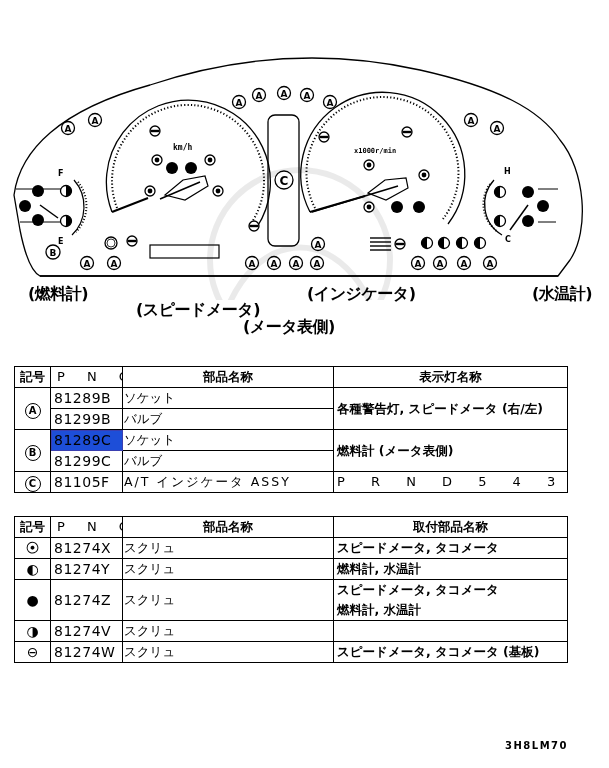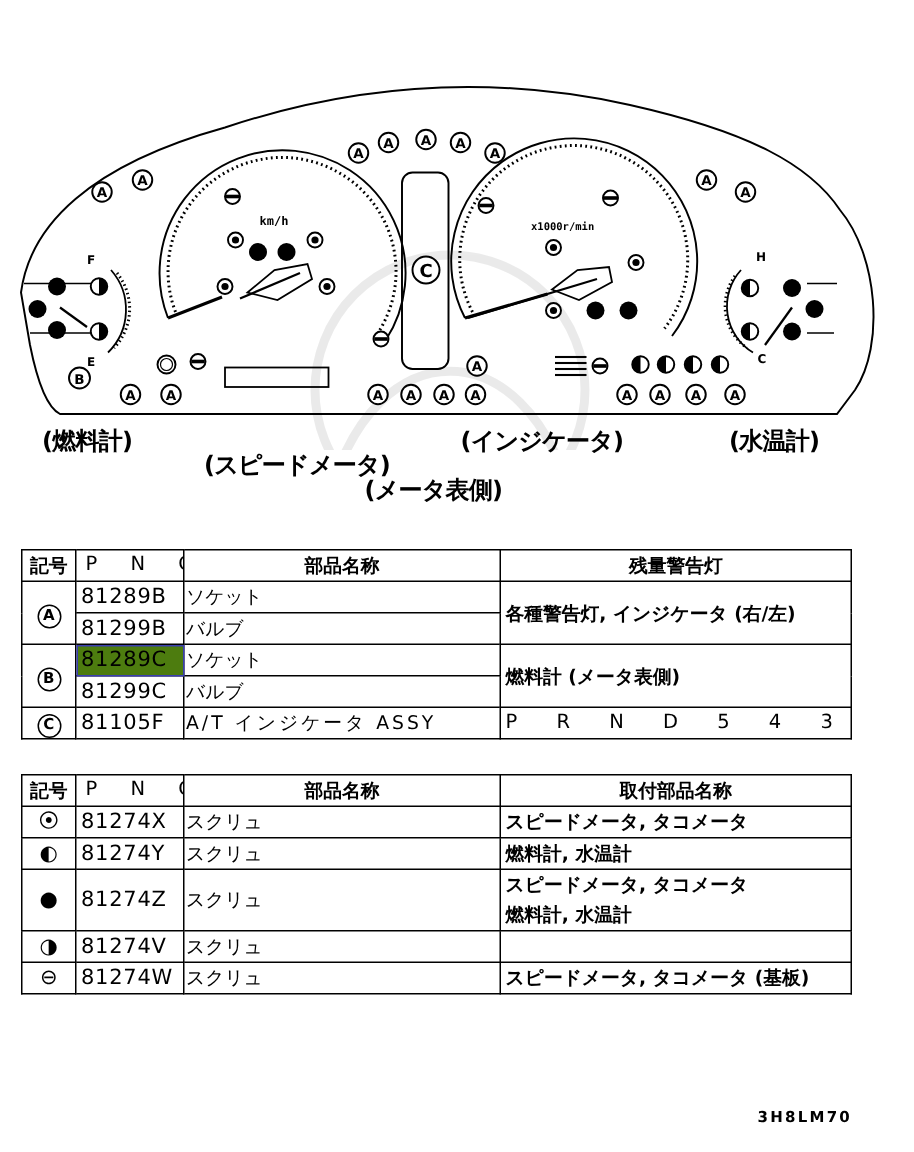--- a/index.html
+++ b/index.html
@@ -9,21 +9,21 @@
   .caption { position:absolute; font-size:16px; font-weight:bold; white-space:nowrap; letter-spacing:-0.5px;text-align:center; }
   table.parts { position:absolute; border-collapse:collapse; font-size:13px; table-layout:fixed; }
   table.parts td { border:1px solid #000; padding:0 3px; height:20px; line-height:20px; white-space:nowrap; overflow:hidden; }
   table.parts td.sym { text-align:center; padding:0; font-size:14px; }
   table.parts td.pnc { font-family:"DejaVu Sans", sans-serif; font-size:14px; letter-spacing:0.5px; padding-left:3px; }
   table.parts td.name { font-size:12.5px; padding-left:1px; font-weight:normal; }
   table.parts td.desc { font-size:12.5px; font-weight:bold; }
   table.parts tr.head td { text-align:center; font-weight:bold; font-size:12.5px; }
   table.parts tr.head td.pnc-h { text-align:left; letter-spacing:9px; padding-left:6px; font-size:13px; font-weight:normal; }
   .circ { display:inline-block; width:14px; height:14px; border:1.5px solid #000; border-radius:50%; font-size:10px; line-height:14px; text-align:center; font-weight:bold; }
-  .sel { background:#4d7c0f; outline:1.5px solid #3a3fb0; outline-offset:-1px; }
+  .sel { background:#1d4ed8; outline:1.5px solid #3a3fb0; outline-offset:-1px; }
   .twolines { line-height:20px; }
   #ref-code { position:absolute; left:505px; top:740px; font-size:10px; font-weight:bold; letter-spacing:1.5px; }
 </style>
 </head>
 <body>
 
 <svg id="diagram" viewBox="0 0 609 300" xmlns="http://www.w3.org/2000/svg">
   <defs>
     <g id="mA">
         <circle r="6.5" fill="#fff" stroke="#000" stroke-width="1.3"></circle>
@@ -156,42 +156,42 @@
   <use href="#mA" x="317" y="263"></use>
   <use href="#mA" x="418" y="263"></use>
   <use href="#mA" x="440" y="263"></use>
   <use href="#mA" x="464" y="263"></use>
   <use href="#mA" x="490" y="263"></use>
 </svg>
 
 <div class="caption" style="left:28px; top:284px;">(燃料計)</div>
 <div class="caption" style="left:136px; top:284px;margin-top:16px;">(スピードメータ)</div>
 <div class="caption" style="left:307px; top:284px;">(インジケータ)</div>
-<div class="caption" style="left:486px; top:284px;">(水温計)</div>
+<div class="caption" style="left:532px; top:284px;">(水温計)</div>
 <div class="caption" style="left:243px; top:317px;">(メータ表側)</div>
 
 <table class="parts" style="left:14px; top:366px; width:553px;">
   <colgroup>
       <col style="width:36px">
       <col style="width:72px">
       <col style="width:211px">
       <col style="width:234px">
     </colgroup>
   <tbody>
       <tr class="head">
     <td>記号</td>
     <td class="pnc-h">P N C</td>
     <td>部品名称</td>
-    <td>残量警告灯</td>
+    <td>表示灯名称</td>
   </tr>
   <tr>
     <td class="sym" rowspan="2"><span class="circ">A</span></td>
     <td class="pnc">81289B</td>
     <td class="name">ソケット</td>
-    <td class="desc" rowspan="2">各種警告灯, インジケータ (右/左)</td>
+    <td class="desc" rowspan="2">各種警告灯, スピードメータ (右/左)</td>
   </tr>
   <tr>
     <td class="pnc">81299B</td>
     <td class="name">バルブ</td>
   </tr>
   <tr>
     <td class="sym" rowspan="2"><span class="circ">B</span></td>
     <td class="pnc sel">81289C</td>
     <td class="name">ソケット</td>
     <td class="desc" rowspan="2">燃料計 (メータ表側)</td>

